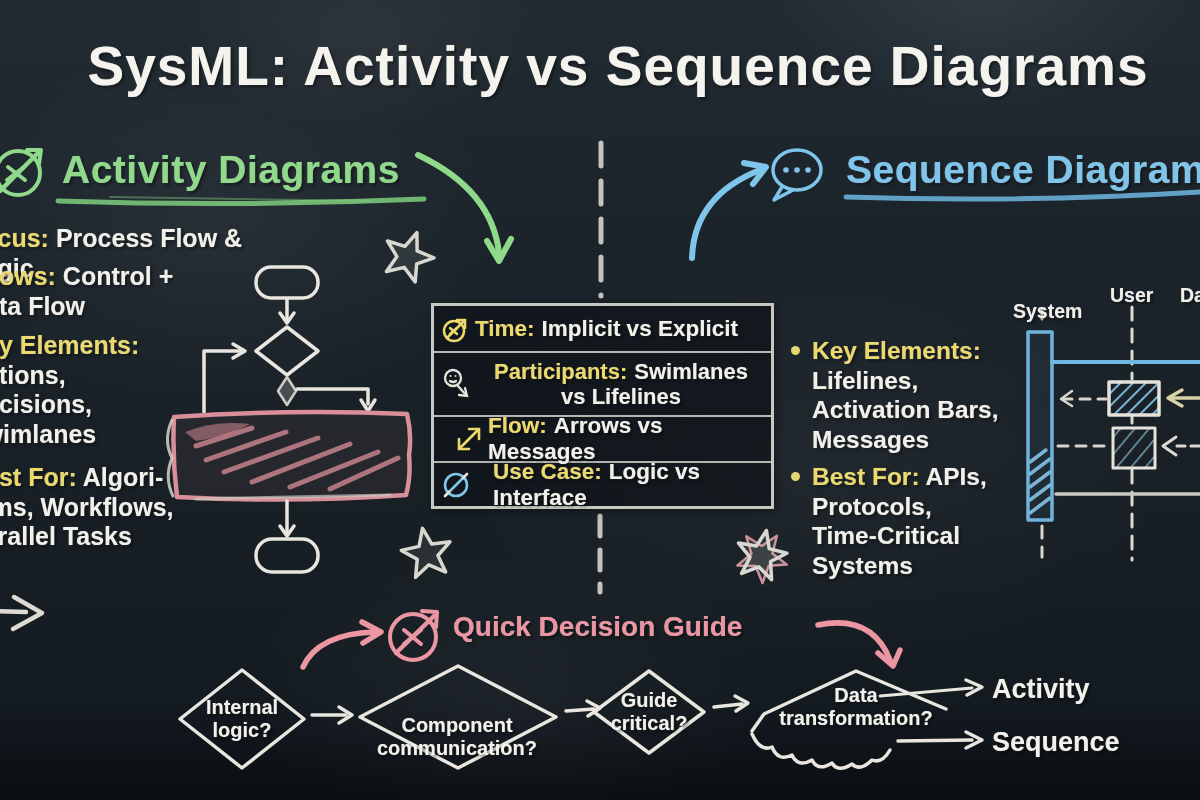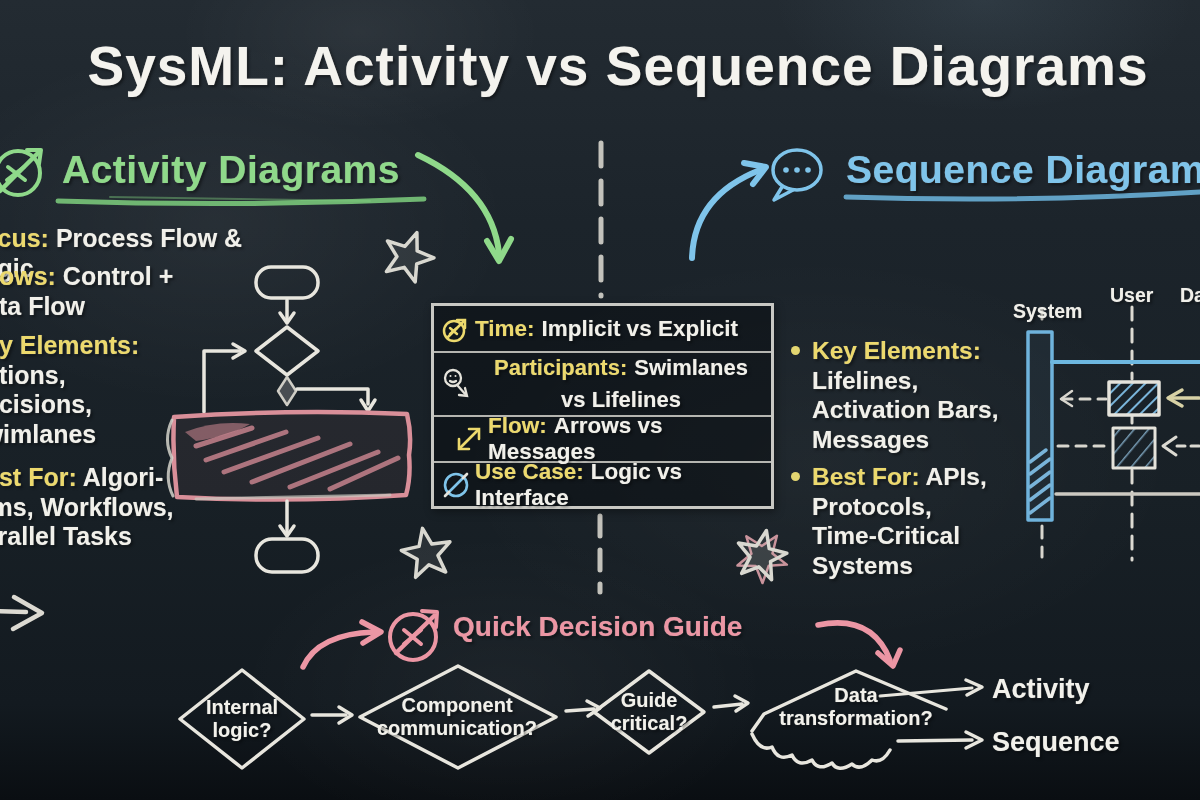--- a/index.html
+++ b/index.html
@@ -23,25 +23,25 @@
   .bullet{position:absolute;font-size:25px;line-height:29.5px;}
   .bullet .dot{position:absolute;left:-21px;top:10px;width:9px;height:9px;border-radius:50%;background:#e3d671;}
   .lbl{color:#ecd96d;}
   .val{color:#f1f0ea;white-space:pre-line;}
   .lb{left:-33px;width:280px;}
   .rb{left:812px;width:215px;font-size:24.5px;}
   
   .cmp-table{position:absolute;left:431px;top:303px;width:337px;border:3px solid rgba(233,231,224,0.85);
     background:rgba(8,11,15,0.5);box-shadow:2px 3px 8px rgba(0,0,0,0.35);}
   .trow{display:flex;align-items:center;padding:0 4px 0 7px;border-bottom:2px solid rgba(223,221,214,0.8);}
-  .trow:last-child{border-bottom:none;}
+  .trow:last-child{border-bottom:none;gap:18px;}
   .r1{height:45px;}.r2{height:62px;}.r3{height:44px;padding-left:20px;}.r4{height:43px;}
   .ticon{width:34px;flex:0 0 34px;display:flex;align-items:center;}
   .ttext{font-size:22.5px;white-space:nowrap;}
-  .r2 .ttext{white-space:normal;width:100%;text-align:center;font-size:22px;line-height:32px;}
+  .r2 .ttext{white-space:normal;width:100%;text-align:center;font-size:22px;line-height:25px;}
   .tlabel{color:#ecd96d;margin-right:7px;}
   .tval{color:#f1f0ea;white-space:pre-line;}
   .r2 .tval{display:inline;}
   
   .ll{position:absolute;font-size:19.5px;color:#f0efe9;white-space:nowrap;}
   
   .dstep{position:absolute;text-align:center;font-size:20px;line-height:23px;white-space:pre-line;color:#f2f1eb;transform:translate(-50%,-50%);}
   .outcome{position:absolute;font-size:27px;color:#f2f1eb;white-space:nowrap;}
   svg.overlay{position:absolute;left:0;top:0;}
 </style>
@@ -297,21 +297,21 @@
   </div>
 
   <div class="ll chalk" style="left:1013px;top:292px;margin-top:8px;">System</div>
   <div class="ll chalk" style="left:1110px;top:284px;">User</div>
   <div class="ll chalk" style="left:1180px;top:284px;">Data</div>
 
   <div class="head-decision chalk">Quick Decision Guide</div>
 
   <div class="dstep chalk" style="left:242px;top:719px;">Internal
 logic?</div>
-  <div class="dstep chalk" style="left:457px;top:717px;">Component
+  <div class="dstep chalk" style="left:457px;top:737px;">Component
 communication?</div>
   <div class="dstep chalk" style="left:649px;top:712px;">Guide
 critical?</div>
   <div class="dstep chalk" style="left:856px;top:707px;">Data
 transformation?</div>
 
   <div class="outcome chalk" style="left:992px;top:674px;">Activity</div>
   <div class="outcome chalk" style="left:992px;top:727px;">Sequence</div>
 
 </div>

